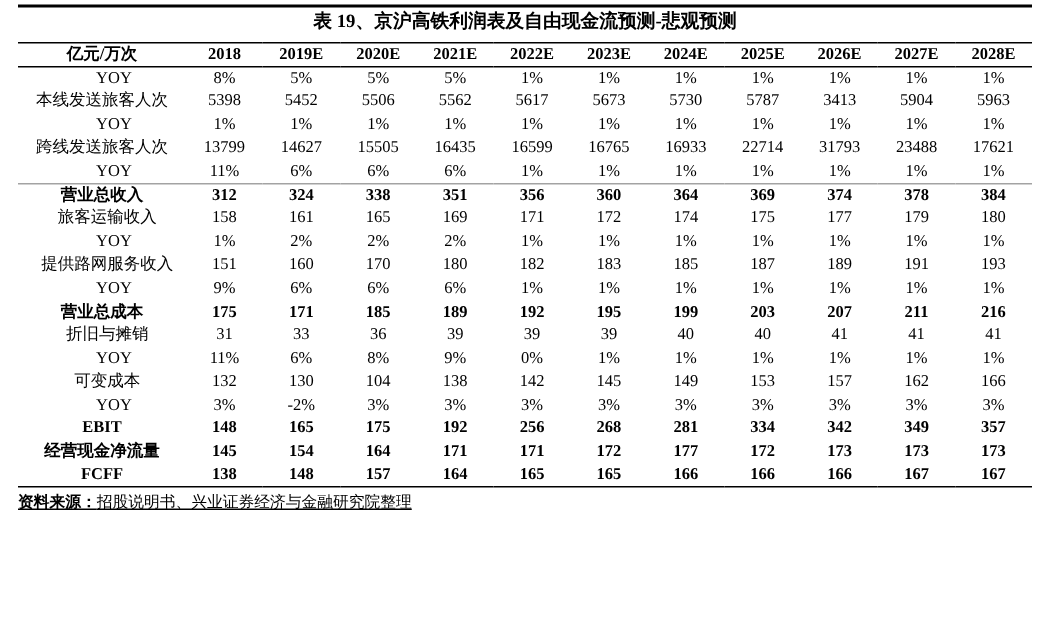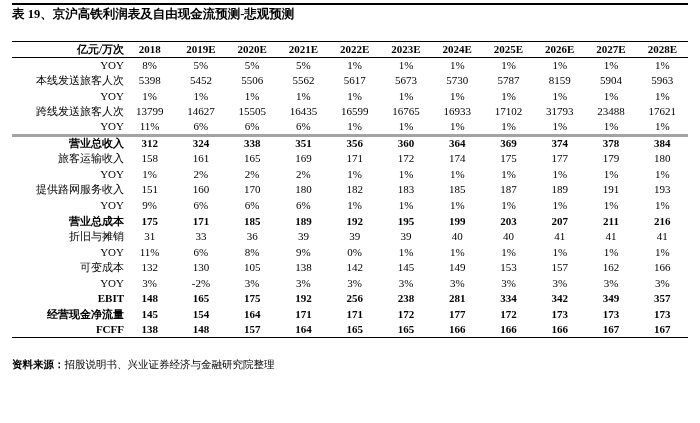--- a/index.html
+++ b/index.html
@@ -6,40 +6,40 @@
   html, body { margin: 0; padding: 0; }
   body {
     width: 700px; height: 423px;
     background: #ffffff; color: #000000;
     font-family: "Liberation Serif", "DejaVu Serif", serif;
     overflow: hidden;
   }
   .page { padding: 3px 12px 0 12px; }
   .top-rule { border-top: 2px solid #000; height: 0; }
   .title {
-    font-size: 12.5px; font-weight: bold; 
-    margin: 2px 0 19px 0; line-height: 15px;
+    font-size: 12.5px; font-weight: bold; text-align: center;
+    margin: 2px 0 6px 0; line-height: 15px;
   }
   table.forecast {
     width: 100%; border-collapse: collapse; table-layout: fixed;
     border-top: 1.5px solid #000; border-bottom: 1.5px solid #000;
   }
   thead tr { border-bottom: 1px solid #000; }
   thead th { font-weight: bold; }
   th, td {
     font-size: 11px; padding: 0; height: 15.6px; line-height: 1.15;
     text-align: center; white-space: nowrap; overflow: hidden;
     font-weight: normal;
   }
-  th.label-col, td.label-col { width: 112px; text-align: right; }
+  th.label-col, td.label-col { width: 112px; text-align: center; }
   tr.bold td { font-weight: bold; }
-  tr.sep { border-top: 3px solid #a3a3a3; margin-left: 28px; }
+  tr.sep { border-top: 1px solid #a3a3a3; margin-left: 28px; }
   td.indent-1 { padding-left: 7px; }
   td.indent-2 { padding-left: 16px; }
-  .source { font-size: 10.5px; margin-top: 20px; line-height: 14px; }
+  .source { font-size: 10.5px; margin-top: 4px; line-height: 14px; text-decoration: underline; }
   .source-label { font-weight: bold; }
 </style>
 </head>
 <body>
 
 <div class="page">
   <div class="top-rule"></div>
   <div class="title">表 19、京沪高铁利润表及自由现金流预测-悲观预测</div>
   <table class="forecast">
     <thead>
@@ -76,21 +76,21 @@
         <tr>
           <td class="label-col">本线发送旅客人次</td>
           <td>5398</td>
           <td>5452</td>
           <td>5506</td>
           <td>5562</td>
           <td>5617</td>
           <td>5673</td>
           <td>5730</td>
           <td>5787</td>
-          <td>8159</td>
+          <td>3413</td>
           <td>5904</td>
           <td>5963</td>
         </tr>
         <tr>
           <td class="label-col indent-2">YOY</td>
           <td>1%</td>
           <td>1%</td>
           <td>1%</td>
           <td>1%</td>
           <td>1%</td>
@@ -103,21 +103,21 @@
         </tr>
         <tr>
           <td class="label-col">跨线发送旅客人次</td>
           <td>13799</td>
           <td>14627</td>
           <td>15505</td>
           <td>16435</td>
           <td>16599</td>
           <td>16765</td>
           <td>16933</td>
-          <td>17102</td>
+          <td>22714</td>
           <td>31793</td>
           <td>23488</td>
           <td>17621</td>
         </tr>
         <tr>
           <td class="label-col indent-2">YOY</td>
           <td>11%</td>
           <td>6%</td>
           <td>6%</td>
           <td>6%</td>
@@ -238,21 +238,21 @@
           <td>1%</td>
           <td>1%</td>
           <td>1%</td>
           <td>1%</td>
           <td>1%</td>
         </tr>
         <tr>
           <td class="label-col indent-1">可变成本</td>
           <td>132</td>
           <td>130</td>
-          <td>105</td>
+          <td>104</td>
           <td>138</td>
           <td>142</td>
           <td>145</td>
           <td>149</td>
           <td>153</td>
           <td>157</td>
           <td>162</td>
           <td>166</td>
         </tr>
         <tr>
@@ -269,21 +269,21 @@
           <td>3%</td>
           <td>3%</td>
         </tr>
         <tr class="bold">
           <td class="label-col">EBIT</td>
           <td>148</td>
           <td>165</td>
           <td>175</td>
           <td>192</td>
           <td>256</td>
-          <td>238</td>
+          <td>268</td>
           <td>281</td>
           <td>334</td>
           <td>342</td>
           <td>349</td>
           <td>357</td>
         </tr>
         <tr class="bold">
           <td class="label-col">经营现金净流量</td>
           <td>145</td>
           <td>154</td>

